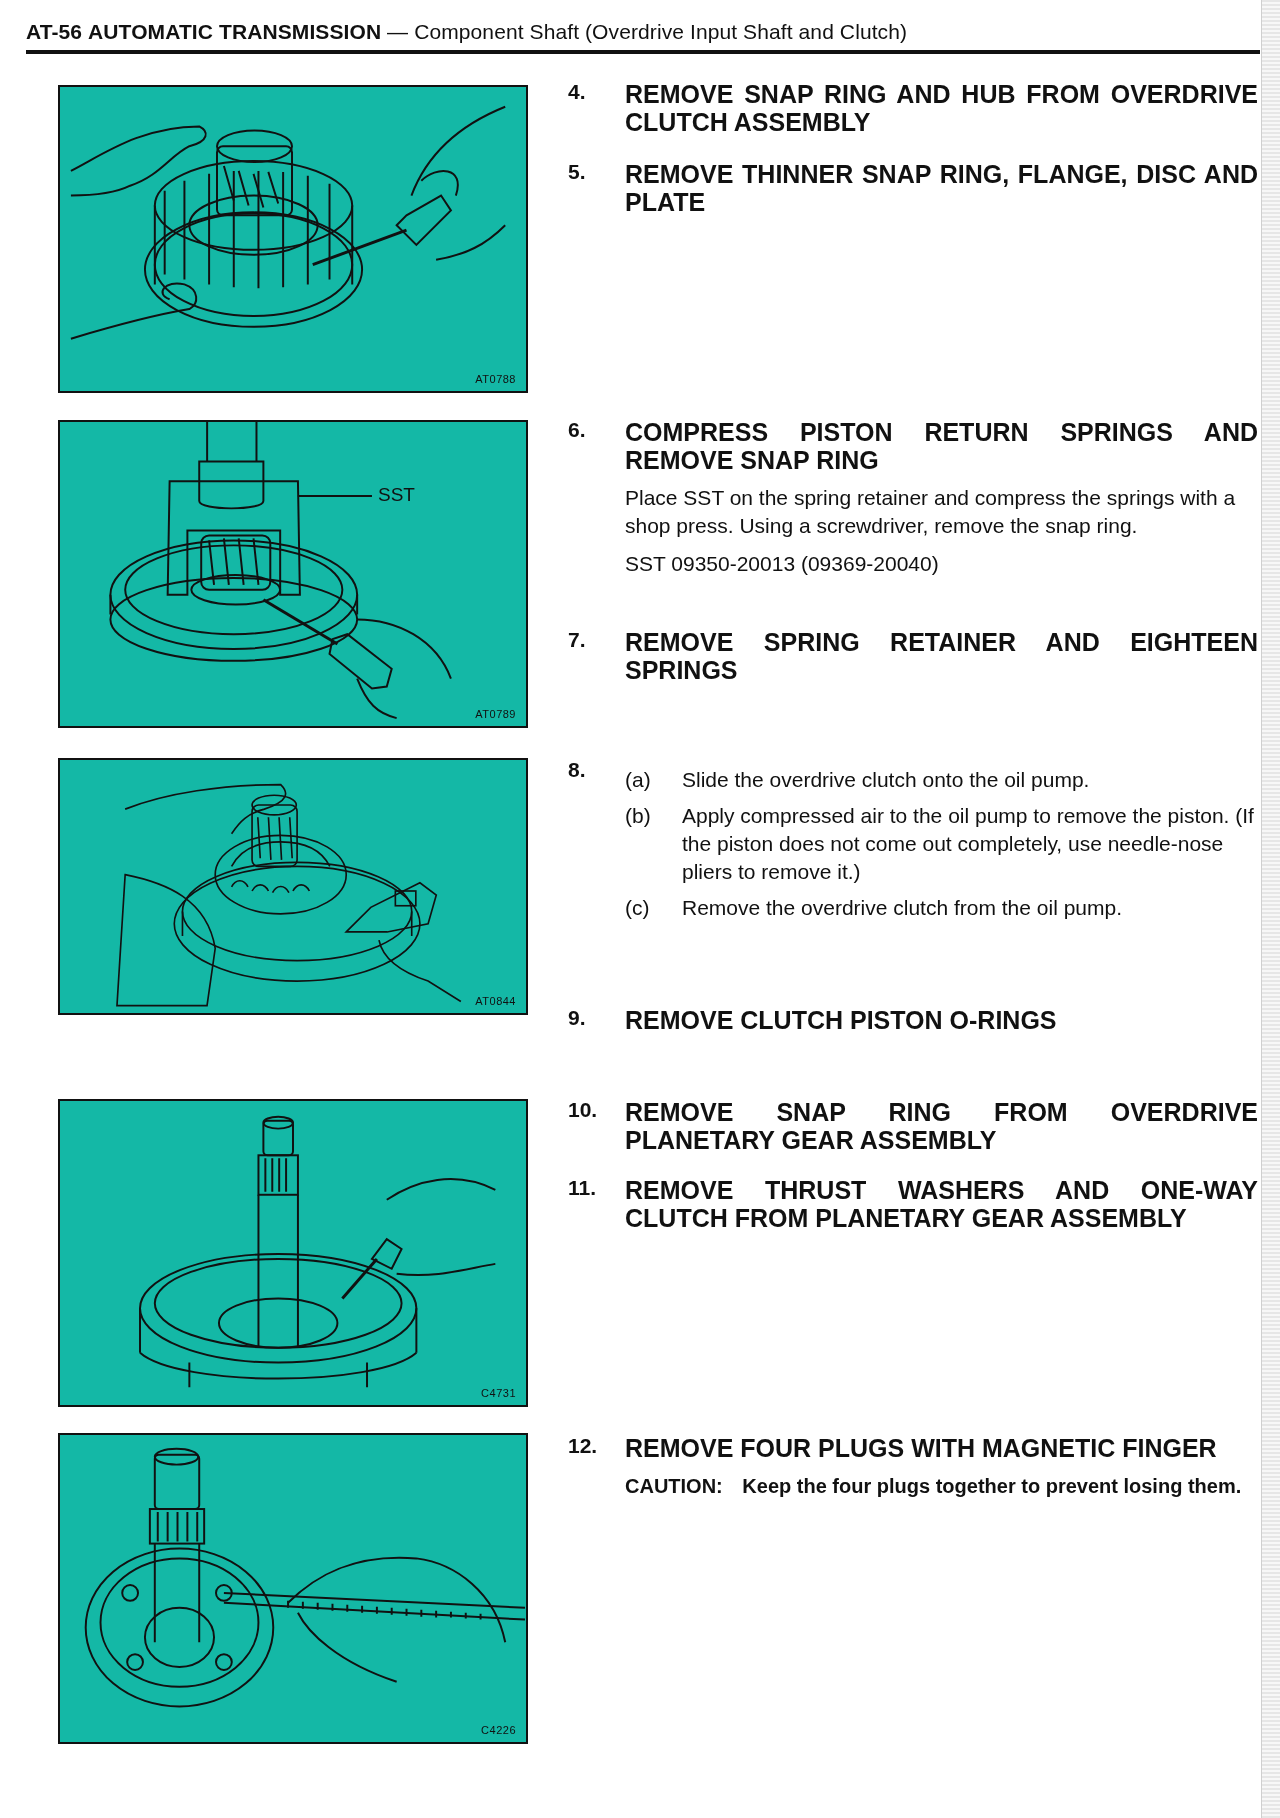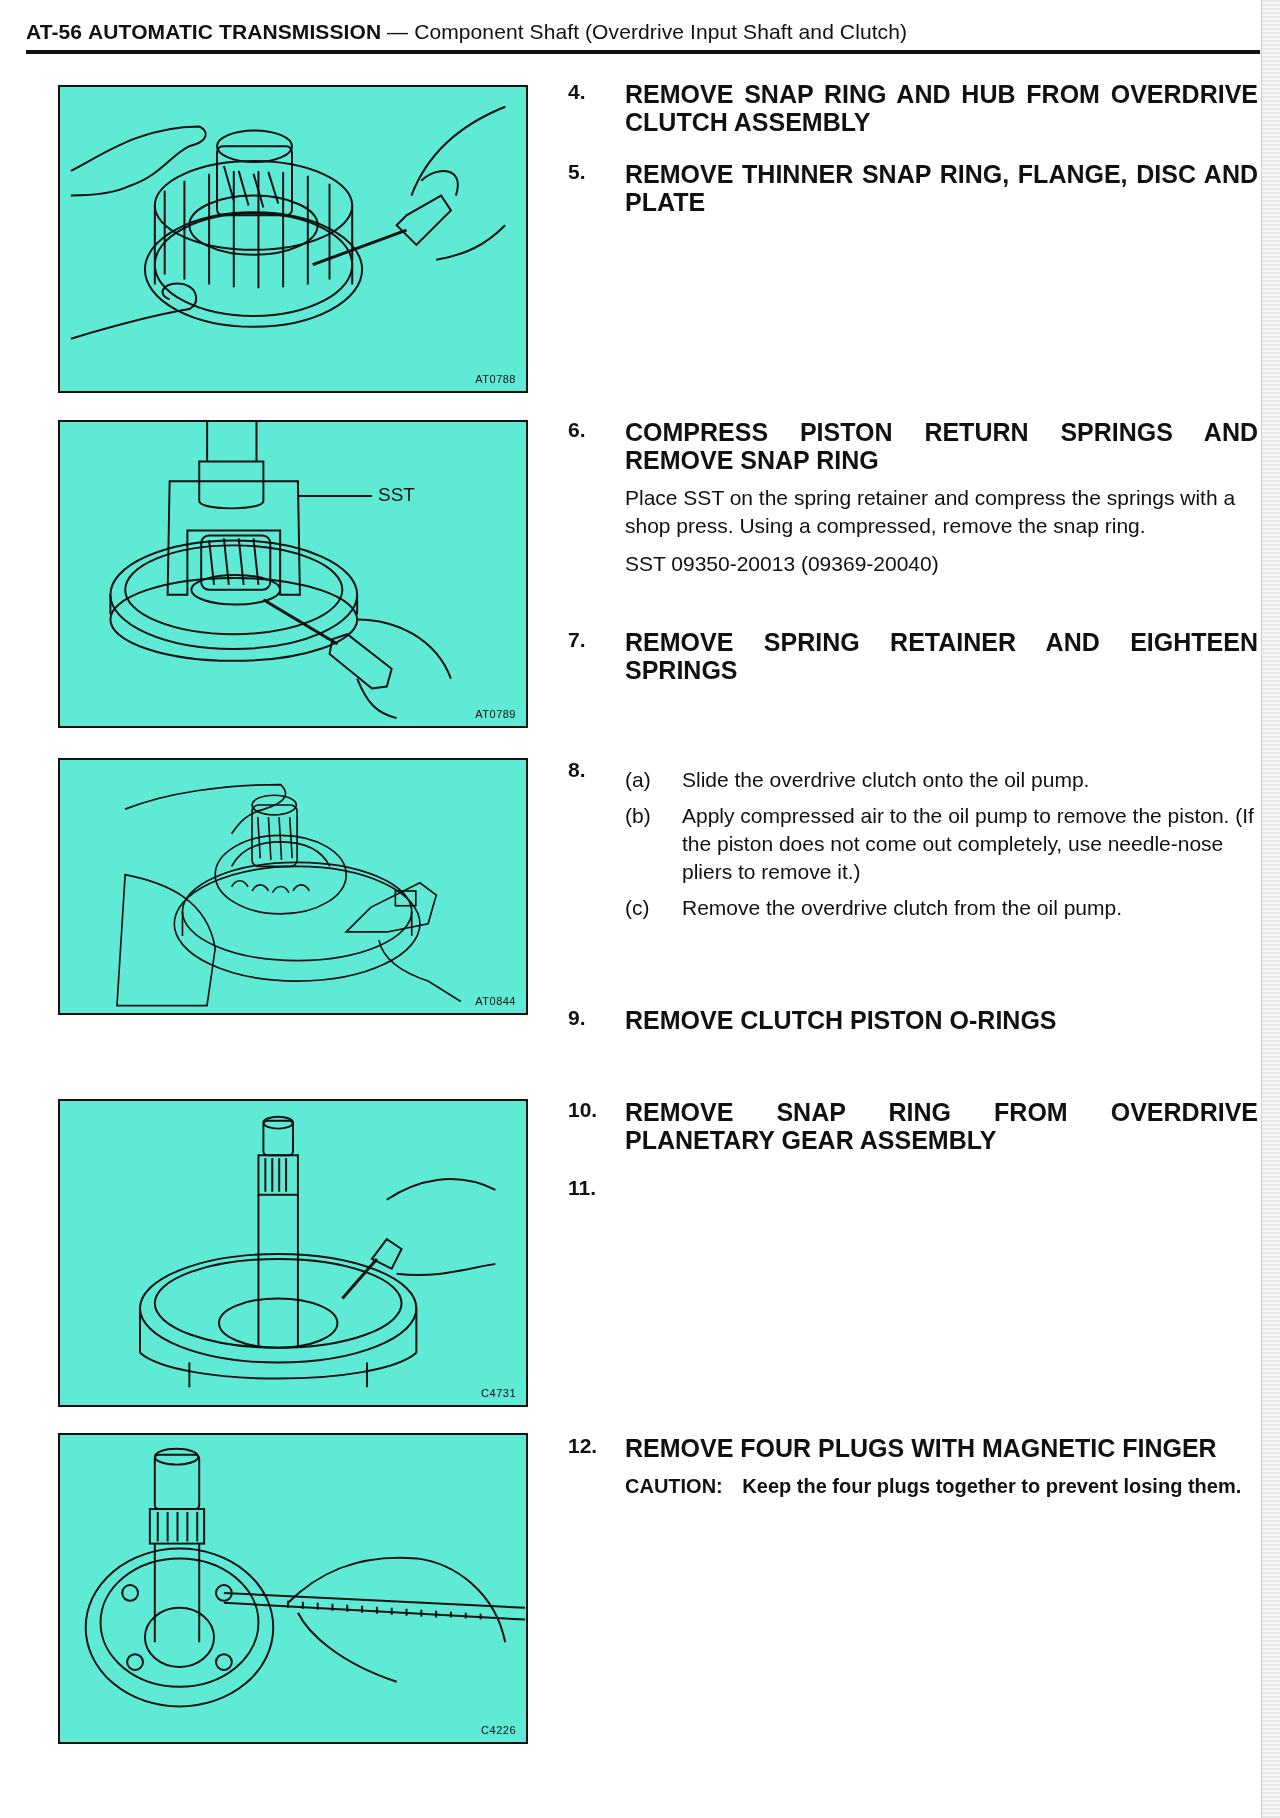--- a/index.html
+++ b/index.html
@@ -5,21 +5,21 @@
   html, body { margin:0; padding:0; background:#ffffff; }
   body { width:1280px; height:1818px; position:relative; overflow:hidden;
          font-family:"Liberation Sans", sans-serif; color:#111; }
   .header { position:absolute; left:26px; top:14px; width:1234px; height:40px; }
   .header-title { position:absolute; left:0; top:6px; font-size:21px; letter-spacing:0.1px; white-space:nowrap; }
   .header-title .b { font-weight:bold; }
   .header-rule { position:absolute; left:0; top:36px; width:1234px; height:4px; background:#111; }
   .edge { position:absolute; right:0; top:0; width:18px; height:1818px;
           background:repeating-linear-gradient(0deg,#e6e6e6 0 2px,#f7f7f7 2px 4px);
           border-left:1px solid #cfcfcf; }
-  .fig { position:absolute; left:58px; width:470px; border:2px solid #111; background:#5eead4; box-sizing:border-box; }
+  .fig { position:absolute; left:58px; width:470px; border:2px solid #111; background:#14b8a6; box-sizing:border-box; }
   .fig svg { position:absolute; left:0; top:0; width:100%; height:100%; }
   .fig-code { position:absolute; right:10px; bottom:6px; font-size:11px; letter-spacing:0.5px; }
   .fig-callout { position:absolute; font-size:19px; }
   .step { position:absolute; left:568px; width:690px; }
   .step-num { position:absolute; left:0; top:0; font-weight:bold; font-size:21px; }
   .step-title { margin-left:57px; font-weight:bold; font-size:25px; line-height:28px; text-align:justify; text-align-last:left; }
   .step-body { margin-left:57px; font-size:21px; line-height:28px; margin-top:10px; }
   .sub { position:relative; margin-left:57px; margin-top:8px; font-size:21px; line-height:28px; }
   .sub-label { position:absolute; left:0; top:0; }
   .sub-text { margin-left:57px; }
@@ -148,21 +148,21 @@
 </div>
 
 <div class="step" style="top:160px;">
   <div class="step-num">5.</div>
   <div class="step-title">REMOVE THINNER SNAP RING, FLANGE, DISC AND PLATE</div>
 </div>
 
 <div class="step" style="top:418px;">
   <div class="step-num">6.</div>
   <div class="step-title">COMPRESS PISTON RETURN SPRINGS AND REMOVE SNAP RING</div>
-  <div class="step-body">Place SST on the spring retainer and compress the springs with a shop press. Using a compressed, remove the snap ring.</div>
+  <div class="step-body">Place SST on the spring retainer and compress the springs with a shop press. Using a screwdriver, remove the snap ring.</div>
   <div class="step-body">SST 09350-20013 (09369-20040)</div>
 </div>
 
 <div class="step" style="top:628px;">
   <div class="step-num">7.</div>
   <div class="step-title">REMOVE SPRING RETAINER AND EIGHTEEN SPRINGS</div>
 </div>
 
 <div class="step" style="top:758px;">
   <div class="step-num">8.</div>
@@ -185,20 +185,21 @@
   <div class="step-title">REMOVE CLUTCH PISTON O-RINGS</div>
 </div>
 
 <div class="step" style="top:1098px;">
   <div class="step-num">10.</div>
   <div class="step-title">REMOVE SNAP RING FROM OVERDRIVE PLANETARY GEAR ASSEMBLY</div>
 </div>
 
 <div class="step" style="top:1176px;">
   <div class="step-num">11.</div>
+  <div class="step-title">REMOVE THRUST WASHERS AND ONE-WAY CLUTCH FROM PLANETARY GEAR ASSEMBLY</div>
 </div>
 
 <div class="step" style="top:1434px;">
   <div class="step-num">12.</div>
   <div class="step-title">REMOVE FOUR PLUGS WITH MAGNETIC FINGER</div>
   <div class="caution">
     <span class="lbl">CAUTION:</span>
     <span>Keep the four plugs together to prevent losing them.</span>
   </div>
 </div>

